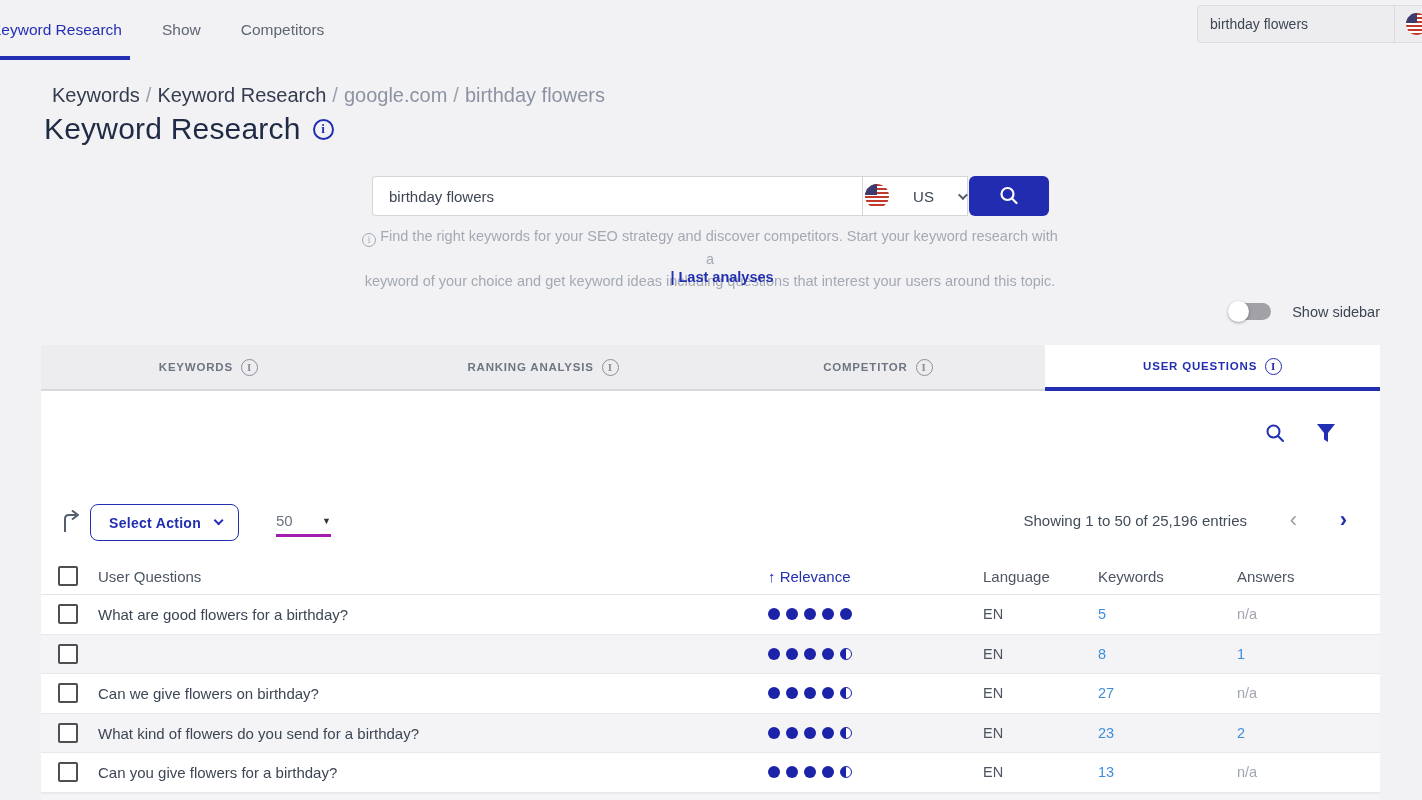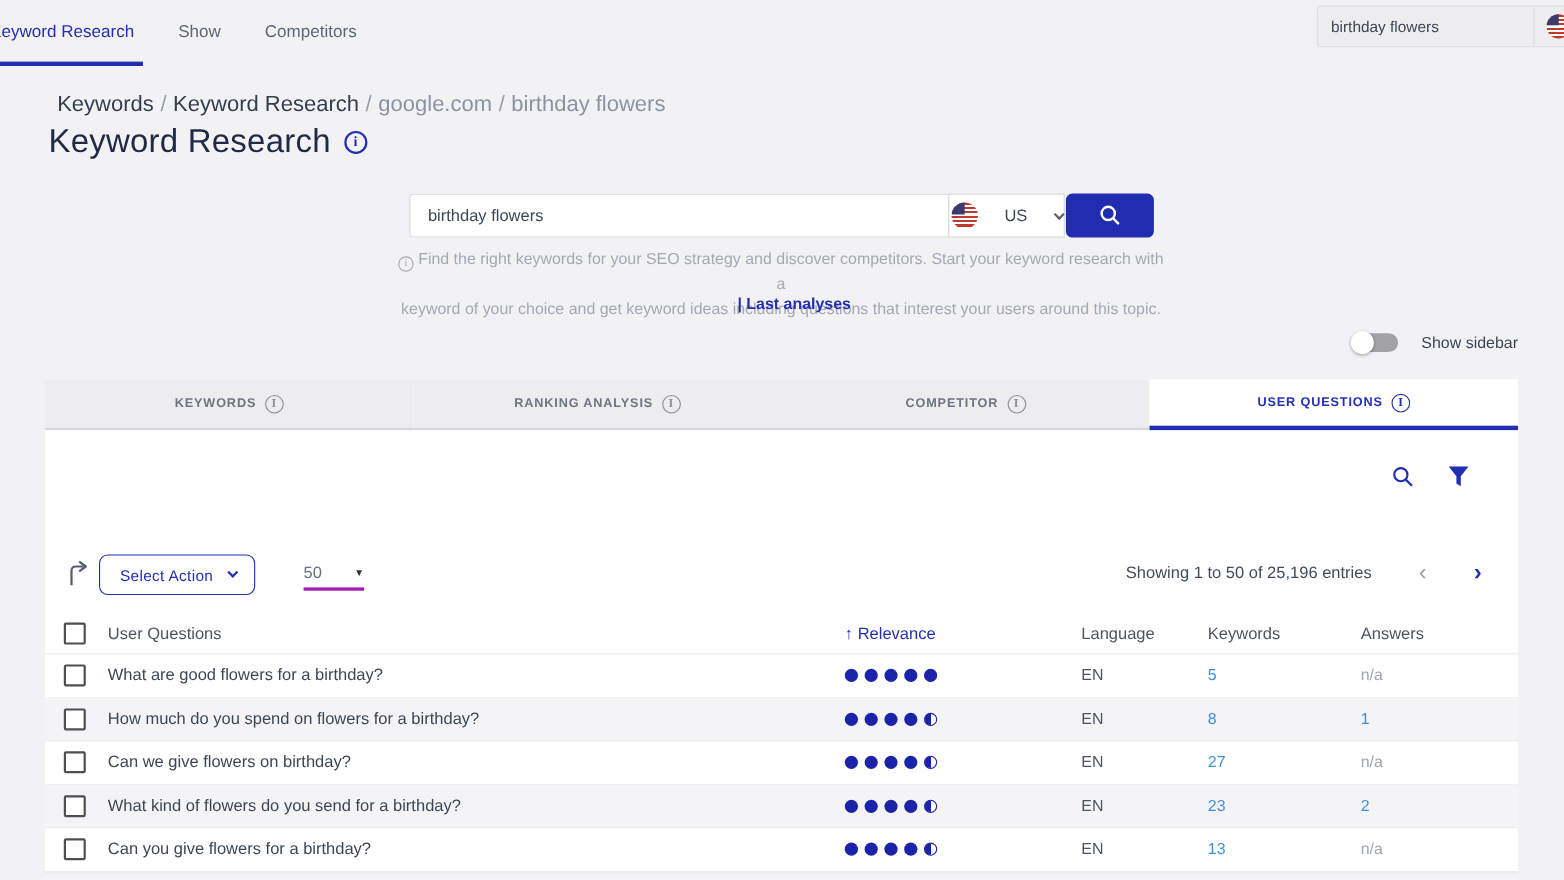--- a/index.html
+++ b/index.html
@@ -56,21 +56,21 @@
   .tabbar { display:flex; height:46px; }
   .tab { flex:1; display:flex; align-items:center; justify-content:center; background:#ededef; border-bottom:2px solid #d9d9db; font-size:11.5px; font-weight:700; letter-spacing:0.8px; color:#6e7582; cursor:pointer; text-transform:uppercase; }
   .tab.active { background:#fff; color:#232fb2; border-bottom:4px solid #232fb2; }
 
   .panel-tools { position:absolute; right:44px; top:78px; display:flex; align-items:center; gap:30px; }
   .tool-icon { color:#232fb2; cursor:pointer; display:flex; }
 
   
   .toolbar { position:absolute; left:0; top:159px; width:100%; height:36px; }
   .export-icon { position:absolute; left:20px; top:6px; color:#555d6a; cursor:pointer; }
-  .select-action { position:absolute; left:49px; top:0; height:37px; padding:0 18px; background:#fff; border:1.6px solid #232fb2; border-radius:8px; display:flex; align-items:center; gap:12px; color:#232fb2; font-size:14px; font-weight:400; letter-spacing:0.3px; cursor:pointer; }
+  .select-action { position:absolute; left:49px; top:0; height:37px; padding:0 18px; background:#fff; border:1.6px solid #232fb2; border-radius:8px; display:flex; align-items:center; gap:12px; color:#232fb2; font-size:14px; font-weight:700; letter-spacing:0.3px; cursor:pointer; }
   .select-action .chev { color:#232fb2; transform:rotate(45deg) translateY(-3px); }
   .page-size { position:absolute; left:235px; top:3px; width:55px; height:30px; border-bottom:3px solid #a21caf; display:flex; align-items:center; justify-content:space-between; cursor:pointer; }
   .page-size .val { font-size:15px; color:#6b7280; }
   .page-size .caret { font-size:9px; color:#333; }
   .showing { position:absolute; right:133px; top:8px; font-size:15px; color:#434c59; }
   .pg-prev { position:absolute; right:83px; top:3px; font-size:22px; color:#9aa1ab; cursor:pointer; line-height:26px; }
   .pg-next { position:absolute; right:33px; top:3px; font-size:22px; color:#232fb2; font-weight:700; cursor:pointer; line-height:26px; }
 
   
   .tbl { position:absolute; left:0; top:213px; width:1339px; }
@@ -227,21 +227,20 @@
             <span class="dot"></span>
             <span class="dot"></span>
             <span class="dot"></span>
           </span>
     <span class="cell c-lang">EN</span>
     <span class="cell c-kw num-link">5</span>
     <span class="cell c-ans na">n/a</span>
   </div>
         <div class="trow alt">
     <span class="cell cb"></span>
-    <span class="cell c-q">How much do you spend on flowers for a birthday?</span>
     <span class="cell c-rel">
             <span class="dot"></span>
             <span class="dot"></span>
             <span class="dot"></span>
             <span class="dot"></span>
             <span class="dot half"></span>
           </span>
     <span class="cell c-lang">EN</span>
     <span class="cell c-kw num-link">8</span>
     <span class="cell c-ans num-link">1</span>

